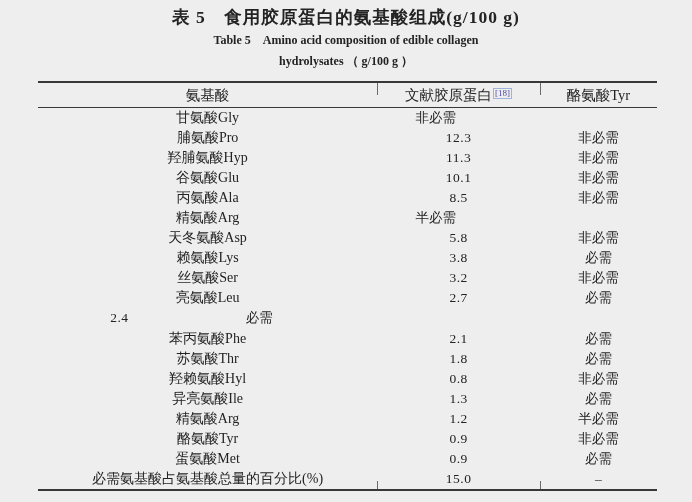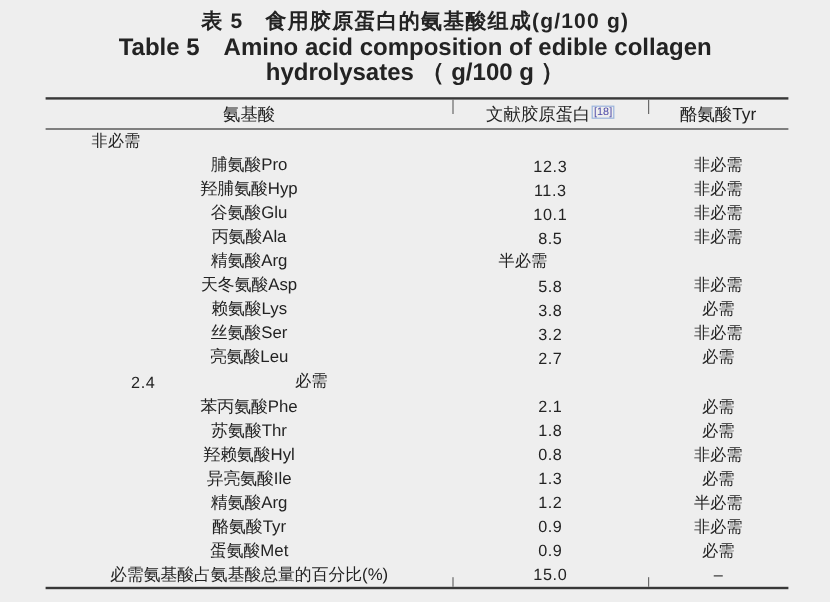--- a/index.html
+++ b/index.html
@@ -4,41 +4,41 @@
 <style>
   html, body {
     margin: 0;
     padding: 0;
   }
   .page {
     position: relative;
     width: 692px;
     height: 502px;
     background: #eeeeee;
-    font-family: Liberation Sans, sans-serif;
+    font-family: Liberation Serif, serif;
     color: #232323;
     overflow: hidden;
   }
   
   .titles {
     position: absolute;
     top: 4px;
     left: 0;
     width: 692px;
     text-align: center;
   }
   .title-zh {
     font-size: 17.5px;
     font-weight: bold;
     letter-spacing: 1px;
     line-height: 26px;
     white-space: pre;
   }
   .title-en {
-    font-size: 20px;
+    font-size: 12px;
     font-weight: bold;
     line-height: 21px;
     white-space: pre;
   }
   
   .tbl {
     position: absolute;
     left: 38px;
     top: 81px;
     width: 619px;
@@ -120,20 +120,21 @@
     <div class="thead">
       <div class="th c0">氨基酸</div>
       <div class="th c1">
         <span>文献胶原蛋白</span><span class="ref-sup">[18]</span>
       </div>
       <div class="th c2">酪氨酸Tyr</div>
     </div>
 
     <div class="tbody">
         <div class="tr">
+          <div class="td c0">甘氨酸Gly</div>
           <div class="td c2">非必需</div>
         </div>
         <div class="tr">
           <div class="td c0">脯氨酸Pro</div>
           <div class="td c1">12.3</div>
           <div class="td c2">非必需</div>
         </div>
         <div class="tr">
           <div class="td c0">羟脯氨酸Hyp</div>
           <div class="td c1">11.3</div>

